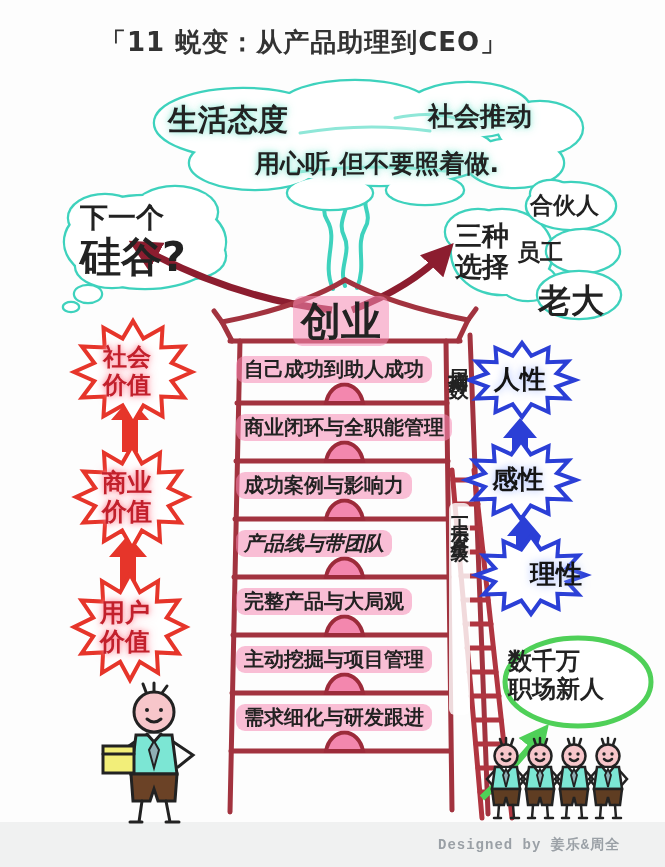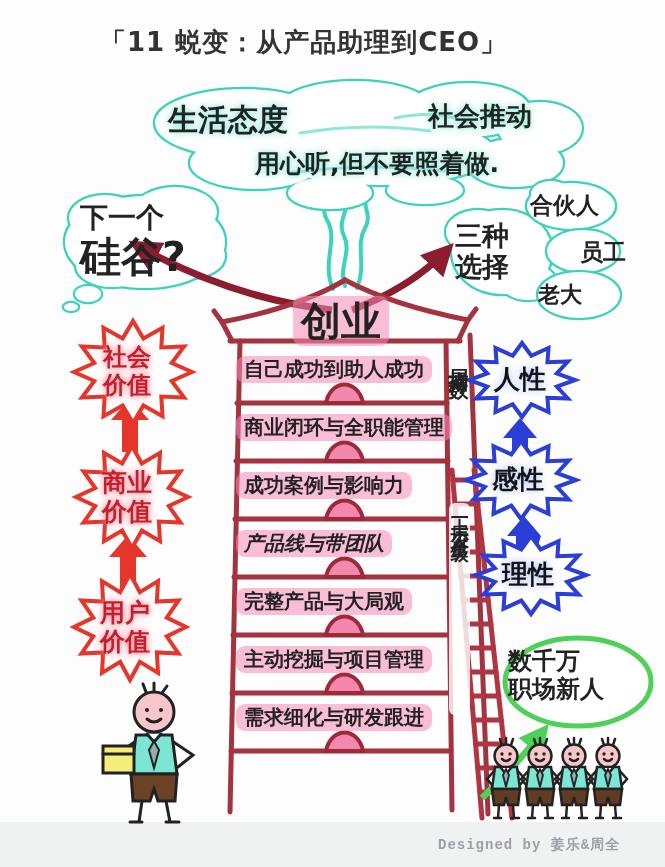--- a/index.html
+++ b/index.html
@@ -230,22 +230,22 @@
   <div class="txt" style="left:80px;top:202px;width:140px;font-size:28px;">
     <div>下一个</div>
     <div style="font-size:41px;">硅谷?</div>
   </div>
 
   <div class="txt" style="left:455px;top:220px;width:96px;font-size:27px;">
     <div>三种</div>
     <div>选择</div>
   </div>
   <div class="txt" style="left:530px;top:192px;width:82px;font-size:23px;">合伙人</div>
-  <div class="txt" style="left:580px;top:239px;width:56px;font-size:23px;">员工</div>
-  <div class="txt" style="left:538px;top:282px;width:78px;font-size:22px;">老大</div>
+  <div class="txt" style="left:517px;top:239px;width:56px;font-size:23px;">员工</div>
+  <div class="txt" style="left:538px;top:282px;width:78px;font-size:33px;">老大</div>
 
   <div class="txt" style="left:293px;top:296px;width:104px;font-size:40px;">
     <span class="pink-mark">创业</span>
   </div>
 
   <div class="txt lvl" style="top:356px;"><span class="pink-mark">自己成功到助人成功</span></div>
   <div class="txt lvl" style="top:414px;"><span class="pink-mark">商业闭环与全职能管理</span></div>
   <div class="txt lvl" style="top:472px;"><span class="pink-mark">成功案例与影响力</span></div>
   <div class="txt lvl" style="top:530px;font-style:italic;"><span class="pink-mark">产品线与带团队</span></div>
   <div class="txt lvl" style="top:588px;"><span class="pink-mark">完整产品与大局观</span></div>
@@ -263,21 +263,21 @@
     <div>商业</div>
     <div>价值</div>
   </div>
   <div class="txt star-red" style="left:100px;top:599px;width:60px;font-size:25px;">
     <div>用户</div>
     <div>价值</div>
   </div>
 
   <div class="txt burst-blk" style="left:494px;top:365px;width:58px;font-size:26px;">人性</div>
   <div class="txt burst-blk" style="left:492px;top:465px;width:58px;font-size:26px;">感性</div>
-  <div class="txt burst-blk" style="left:502px;top:560px;width:58px;font-size:26px;">理性</div>
+  <div class="txt burst-blk" style="left:530px;top:560px;width:58px;font-size:26px;">理性</div>
 
   <div class="txt" style="left:508px;top:648px;width:140px;font-size:24px;">
     <div>数千万</div>
     <div>职场新人</div>
   </div>
 
   <div id="footer">Designed by 姜乐&amp;周全</div>
 </div>
 
 </body></html>

